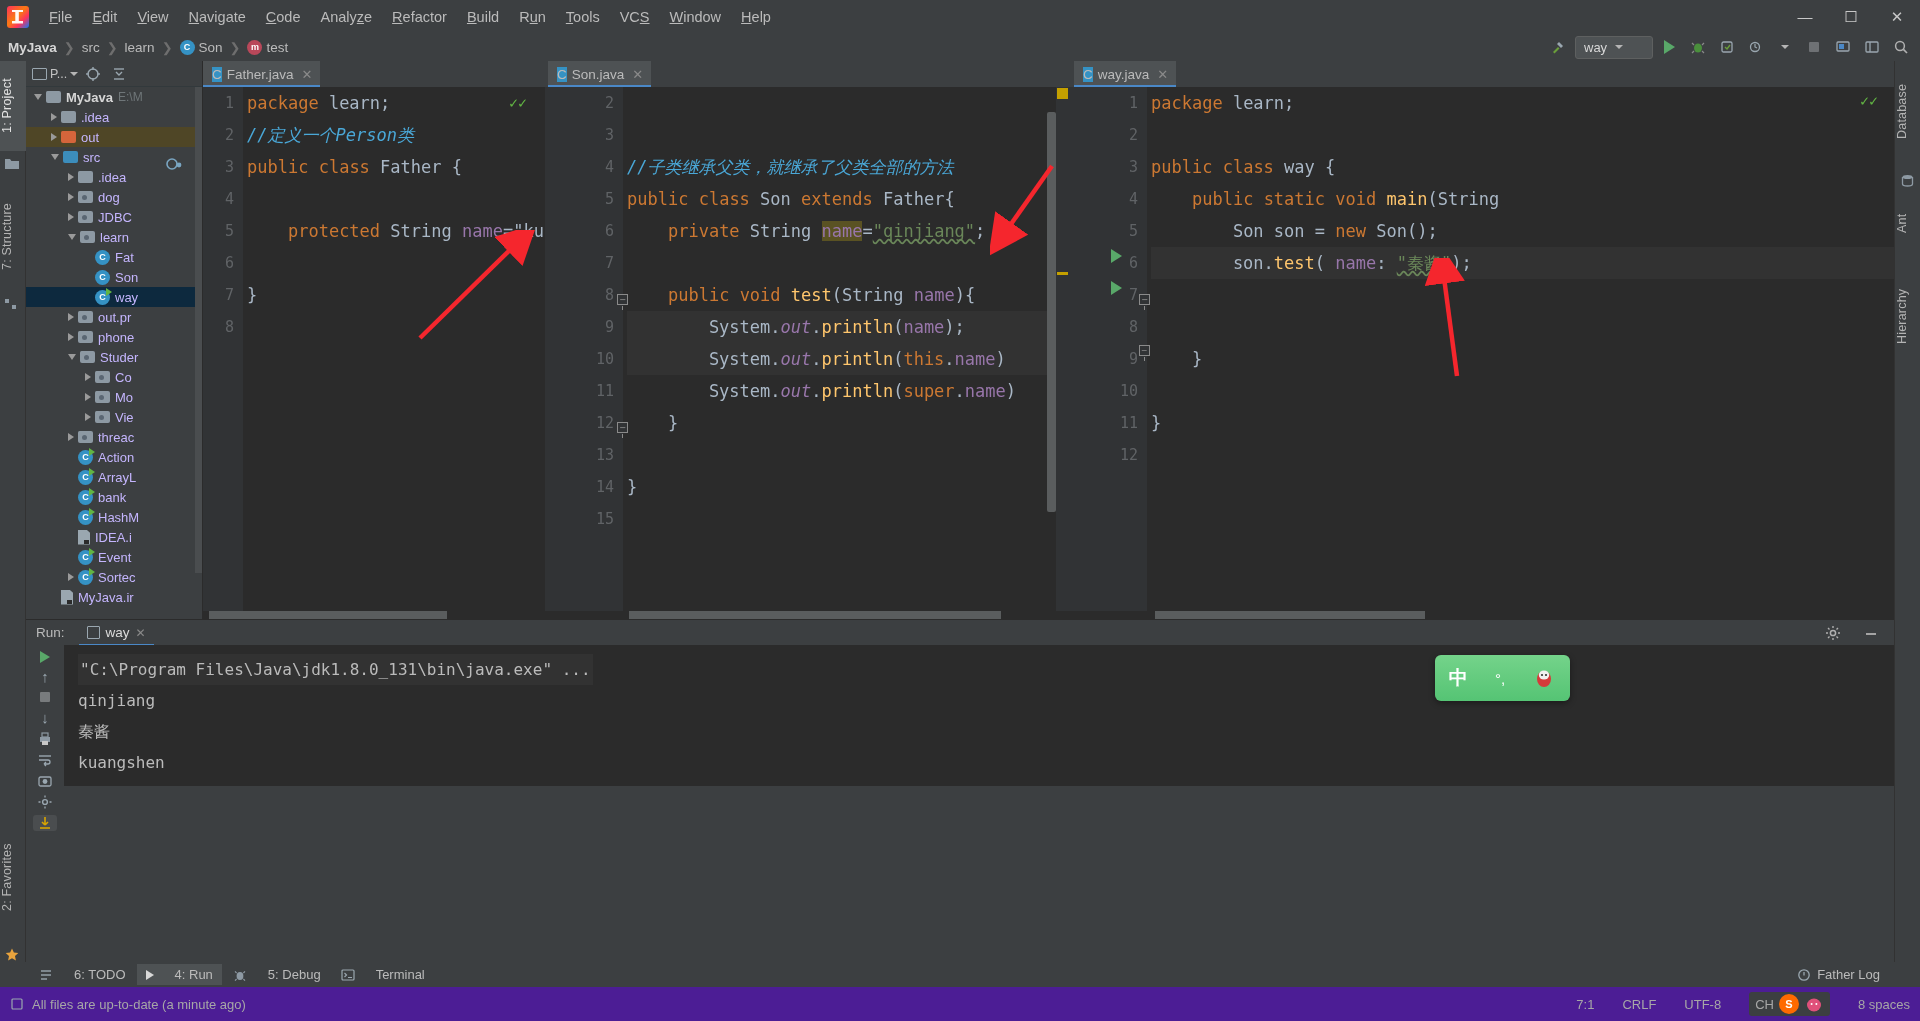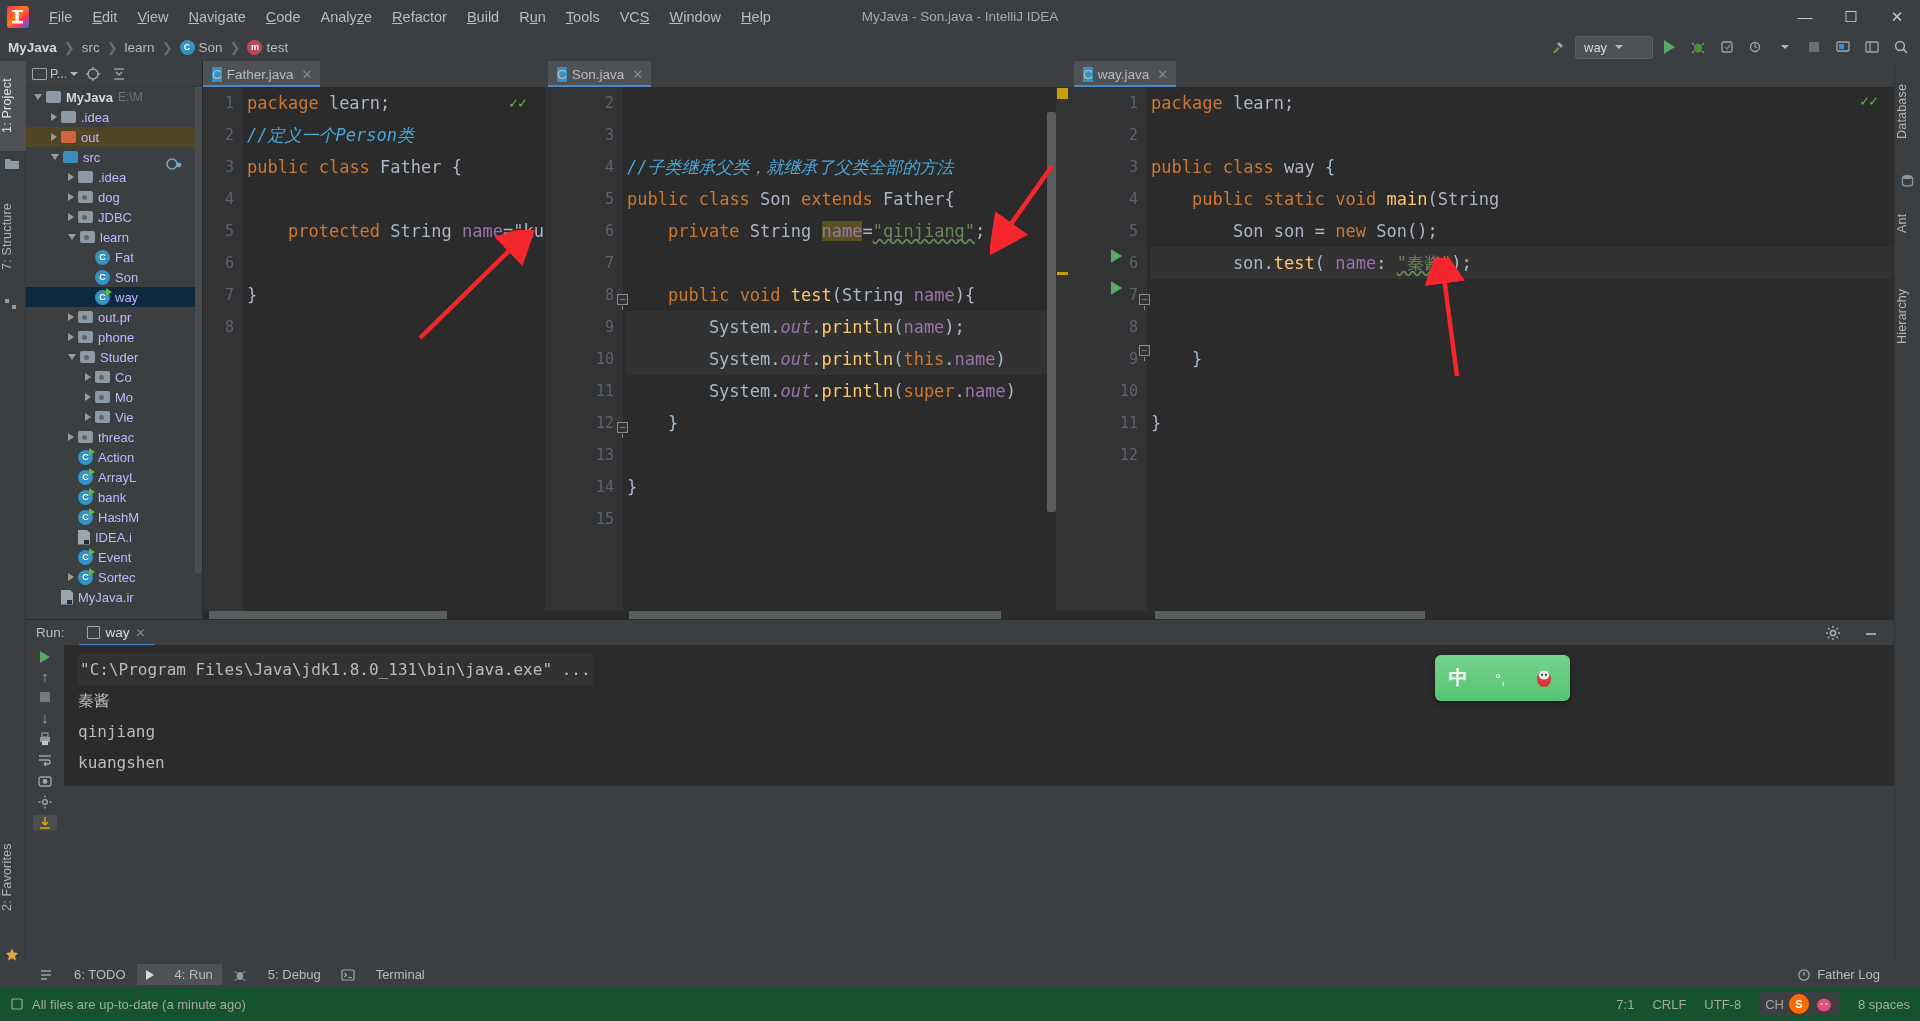--- a/index.html
+++ b/index.html
@@ -196,24 +196,24 @@
   
   .bottombar{
     position:absolute; left:0; bottom:34px; width:1920px; height:25px; background:#3c3f41;
     display:flex; align-items:center; padding-left:30px; gap:2px;
   }
   .btool{ display:flex; align-items:center; gap:21px; padding:3px 9px; font-size:13px; color:#bbbbbb; }
   .btool.active{ background:#4e5254; }
 
   
   .statusbar{
-    position:absolute; left:0; bottom:0; width:1920px; height:34px; background:#14532d;
+    position:absolute; left:0; bottom:0; width:1920px; height:34px; background:#4c1d95;
     display:flex; align-items:center; font-size:13px; color:#a7a7a7; padding-left:10px;
   }
-  .status-right{ position:absolute; right:10px; display:flex; align-items:center; gap:18px; }
+  .status-right{ position:absolute; right:10px; display:flex; align-items:center; gap:28px; }
   .ime-badge{
     display:flex; align-items:center; gap:5px; background:#3c3f41; padding:2px 6px; border-radius:3px;
   }
   .sogou{
     width:20px;height:20px;border-radius:50%;background:#ff6a00; color:#fff; font-size:11px;
     display:flex;align-items:center;justify-content:center; font-weight:bold;
   }
   
   .imebar{
     position:absolute; left:1435px; top:655px; width:135px; height:46px;
@@ -242,21 +242,20 @@
       <div class="menu-item"><u>C</u>ode</div>
       <div class="menu-item">Analy<u>z</u>e</div>
       <div class="menu-item"><u>R</u>efactor</div>
       <div class="menu-item"><u>B</u>uild</div>
       <div class="menu-item">R<u>u</u>n</div>
       <div class="menu-item"><u>T</u>ools</div>
       <div class="menu-item">VC<u>S</u></div>
       <div class="menu-item"><u>W</u>indow</div>
       <div class="menu-item"><u>H</u>elp</div>
     </div>
-    <div class="win-title">MyJava - Son.java - IntelliJ IDEA</div>
     <div class="win-btns">
       <div class="win-btn">—</div>
       <div class="win-btn">☐</div>
       <div class="win-btn close">✕</div>
     </div>
   </div>
 
   <div class="navbar">
     <div class="crumb bold">MyJava</div>
     <span class="crumb-sep">❯</span>
@@ -751,22 +750,22 @@
     <span style="width:24px;height:22px;display:flex;align-items:center;justify-content:center;background:#4a4d4f;border-radius:3px;">
       <svg width="16" height="16" viewBox="0 0 16 16">
           <path d="M8 2v8m0 0l-3-3m3 3l3-3" stroke="#d8a400" stroke-width="1.6" fill="none"></path>
           <line x1="3" y1="13" x2="13" y2="13" stroke="#d8a400" stroke-width="1.6"></line>
         </svg>
     </span>
   </div>
 
   <div class="console">
     <div><span class="cmd">"C:\Program Files\Java\jdk1.8.0_131\bin\java.exe" ...</span></div>
+    <div>qinjiang</div>
     <div>秦酱</div>
-    <div>qinjiang</div>
     <div>kuangshen</div>
   </div>
 
   <div class="imebar">
     <span class="z">中</span>
     <span class="dot">°,</span>
     <span class="ime-logo">
       <svg width="24" height="24" viewBox="0 0 24 24">
           <ellipse cx="12" cy="13" rx="7" ry="8" fill="#d53a3a"></ellipse>
           <ellipse cx="12" cy="9" rx="5.2" ry="4.6" fill="#f0f0f0"></ellipse>

